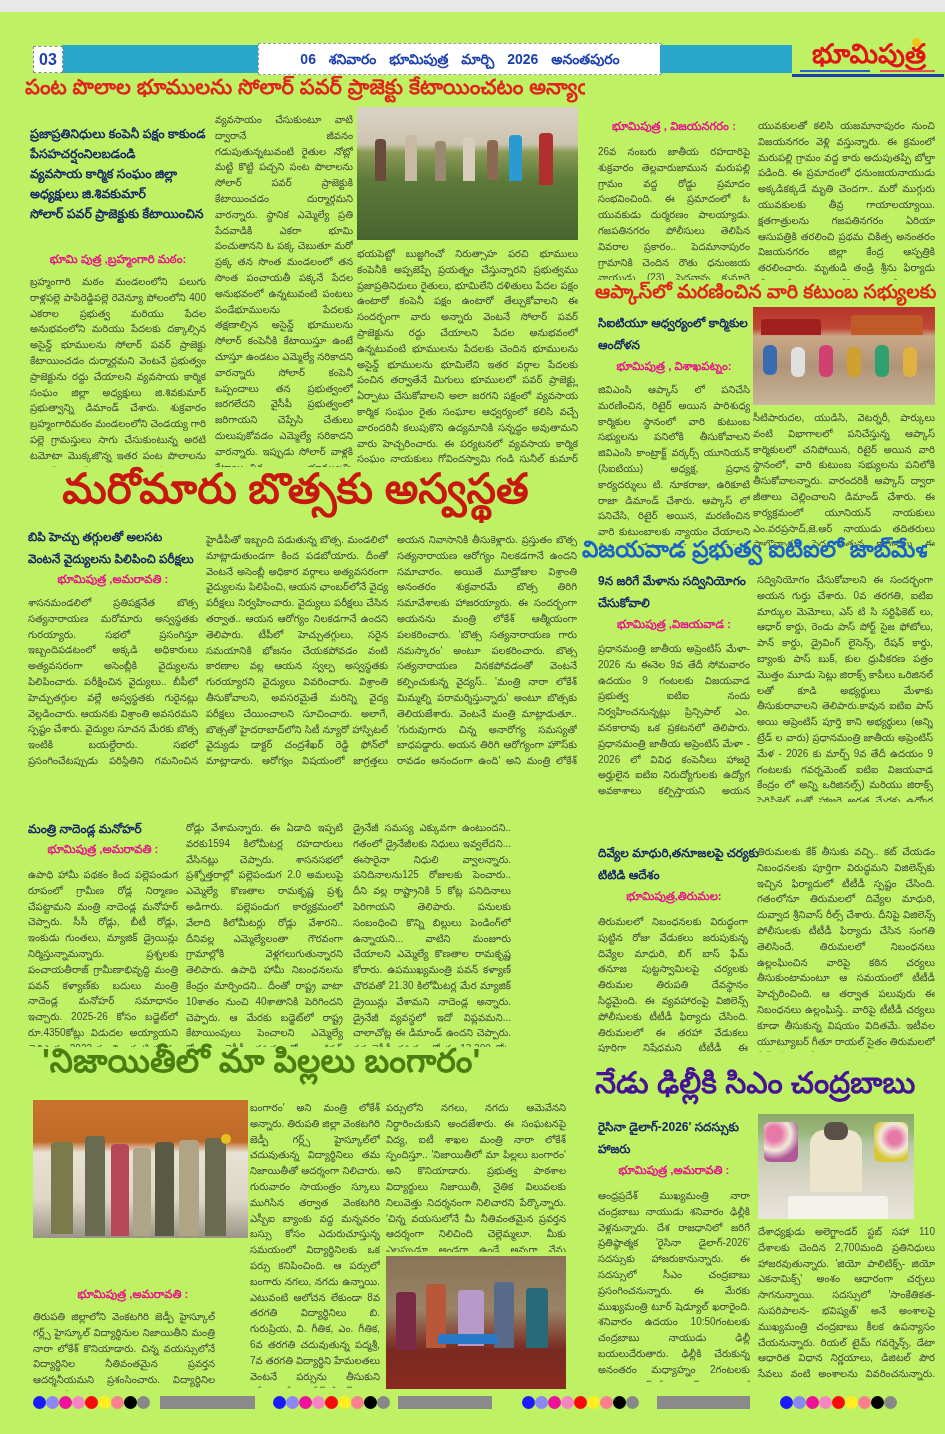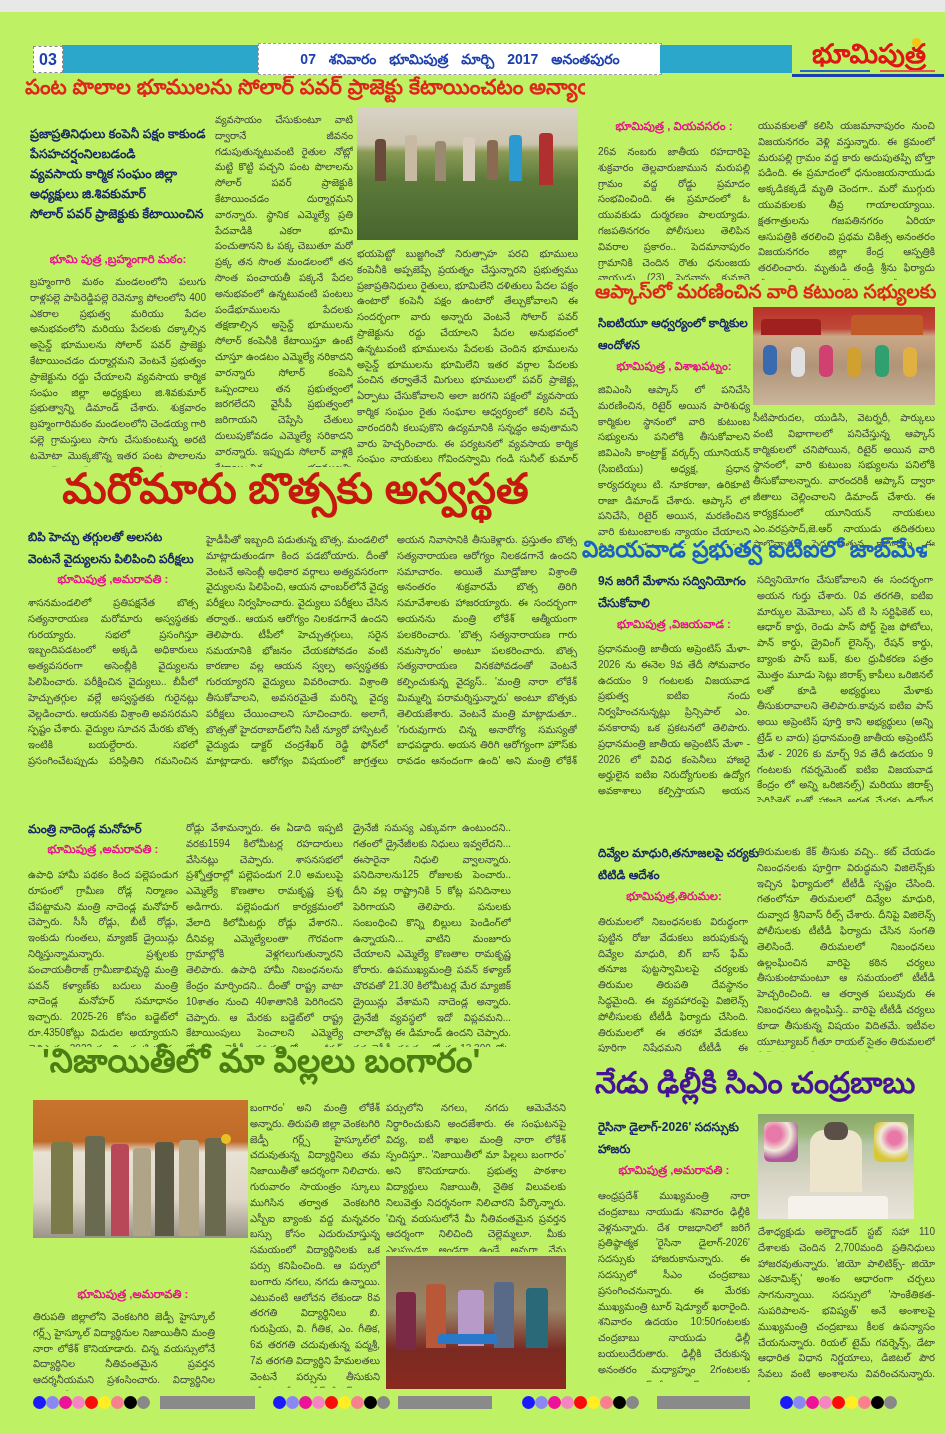--- a/index.html
+++ b/index.html
@@ -36,21 +36,21 @@
   .regdot{display:inline-block;width:13px;height:13px;border-radius:50%;margin-right:0px;}
   .regbar{background:#8a8a8a;height:13px;}
 </style>
 </head>
 <body>
 
 <div id="page">
 
   <div class="abs cyanbar" style="left:62px;top:33px;width:196px;"></div>
   <div class="abs pagebox" style="left:33px;top:34px;width:28px;height:25px;">03</div>
-  <div class="abs datebox" style="left:258px;top:31px;width:402px;height:30px;">07 శనివారం భూమిపుత్ర  మార్చి  2017  అనంతపురం</div>
+  <div class="abs datebox" style="left:258px;top:31px;width:402px;height:30px;">06 శనివారం భూమిపుత్ర  మార్చి  2026  అనంతపురం</div>
   <div class="abs cyanbar" style="left:660px;top:33px;width:132px;"></div>
   <div class="abs logo" style="left:794px;top:27px;width:150px;text-align:center;">భూమిపుత్ర</div>
   <div class="abs logo-dot" style="left:912px;top:26px;"></div>
   <div class="abs logo-strip" style="left:800px;top:58px;width:70px;background:#2a5fd0;"></div>
   <div class="abs logo-strip" style="left:880px;top:58px;width:55px;background:#e05555;"></div>
   <div class="abs logo-underline" style="left:792px;top:62px;width:152px;"></div>
 
   <div class="abs hl hl-red" style="left:25px;top:63px;width:560px;font-size:21px;">పంట పొలాల భూములను సోలార్ పవర్ ప్రాజెక్టు కేటాయించటం అన్యాయం</div>
 
   <div class="abs intro" style="left:30px;top:112px;width:176px;height:138px;">
@@ -69,21 +69,21 @@
     <div class="fig" style="left:18px;top:32px;width:11px;height:42px;background:#6a4a3a;"></div>
     <div class="fig" style="left:48px;top:28px;width:12px;height:46px;background:#c8b9a2;"></div>
     <div class="fig" style="left:78px;top:34px;width:11px;height:40px;background:#9a8a72;"></div>
     <div class="fig" style="left:106px;top:30px;width:12px;height:44px;background:#d8cdbc;"></div>
     <div class="fig" style="left:130px;top:33px;width:11px;height:40px;background:#8a6a52;"></div>
     <div class="fig" style="left:152px;top:28px;width:13px;height:46px;background:#2a9ad0;"></div>
     <div class="fig" style="left:182px;top:26px;width:14px;height:52px;background:#b03030;"></div>
   </div>
   <div class="abs body-text" style="left:357px;top:234px;width:221px;height:220px;">భయపెట్టో బుజ్జగించో నిరుత్సాహ పరచి భూములు కంపెనీకి అప్పజెప్పే ప్రయత్నం చేస్తున్నారని ప్రభుత్వము ప్రజాప్రతినిధులు రైతులు, భూమిలేని దళితులు పేదల పక్షం ఉంటారో కంపెనీ పక్షం ఉంటారో తేల్చుకోవాలని ఈ సందర్భంగా వారు అన్నారు వెంటనే సోలార్ పవర్ ప్రాజెక్టును రద్దు చేయాలని పేదల అనుభవంలో ఉన్నటువంటి భూములను పేదలకు చెందిన భూములను అసైన్డ్ భూములను భూమిలేని ఇతర వర్గాల పేదలకు పంచిన తర్వాతేనే మిగులు భూములలో పవర్ ప్రాజెక్ట్లు ఏర్పాటు చేసుకోవాలని అలా జరగని పక్షంలో వ్యవసాయ కార్మిక సంఘం రైతు సంఘాల ఆధ్వర్యంలో కలిసి వచ్చే వారందరినీ కలుపుకొని ఉద్యమానికి సన్నద్ధం అవుతామని వారు హెచ్చరించారు. ఈ పర్యటనలో వ్యవసాయ కార్మిక సంఘం నాయకులు గోవిందస్వామి గండి సునీల్ కుమార్ అజయ్ కుమార్ నరసింహా తదితరులు పాల్గొన్నారు.</div>
 
-  <div class="abs byline" style="left:598px;top:108px;width:152px;">భూమిపుత్ర , వియవసరం :</div>
+  <div class="abs byline" style="left:598px;top:108px;width:152px;">భూమిపుత్ర , విజయనగరం :</div>
   <div class="abs body-text" style="left:598px;top:132px;width:152px;height:136px;">26వ నంబరు జాతీయ రహదారిపై శుక్రవారం తెల్లవారుజామున మరుపల్లి గ్రామం వద్ద రోడ్డు ప్రమాదం సంభవించింది. ఈ ప్రమాదంలో ఓ యువకుడు దుర్మరణం పాలయ్యాడు. గజపతినగరం పోలీసులు తెలిపిన వివరాల ప్రకారం.. పెదమానాపురం గ్రామానికి చెందిన రౌతు ధనుంజయ నాయుడు (23) పెదనాన్న కుమార్తె వివాహం శుక్రవారం విజయనగరంలో జరగనుంది. ఏర్పాట్లను పరిశీలించడానికి ధనుంజయ నాయుడు మరో ముగ్గురు</div>
   <div class="abs body-text" style="left:758px;top:106px;width:177px;height:162px;">యువకులతో కలిసి యజమానాపురం నుంచి విజయనగరం వెళ్లి వస్తున్నారు. ఈ క్రమంలో మరుపల్లి గ్రామం వద్ద కారు అదుపుతప్పి బోల్తా పడింది. ఈ ప్రమాదంలో ధనుంజయనాయుడు అక్కడికక్కడే మృతి చెందగా.. మరో ముగ్గురు యువకులకు తీవ్ర గాయాలయ్యాయి. క్షతగాత్రులను గజపతినగరం ఏరియా ఆసుపత్రికి తరలించి ప్రథమ చికిత్స అనంతరం విజయనగరం జిల్లా కేంద్ర ఆస్పత్రికి తరలించారు. మృతుడి తండ్రి శ్రీను ఫిర్యాదు మేరకు కేసు నమోదు చేసి దర్యాప్తు చేస్తున్నారు.</div>
 
   <div class="abs hl hl-red" style="left:595px;top:269px;width:345px;font-size:19px;">ఆప్కాస్‌లో మరణించిన వారి కటుంబ సభ్యులకు ఉద్యోగాలు</div>
   <div class="abs subhead" style="left:598px;top:300px;width:160px;height:44px;">
     <div>సిఐటియూ ఆధ్వర్యంలో కార్మికుల</div>
     <div>ఆందోళన</div>
   </div>
   <div class="abs byline" style="left:598px;top:348px;width:152px;">భూమిపుత్ర , విశాఖపట్నం:</div>
   <div class="abs body-text" style="left:598px;top:370px;width:152px;height:163px;">జివిఎంసి ఆప్కాస్ లో పనిచేసి మరణించిన, రిటైర్ అయిన పారిశుధ్య కార్మికుల స్థానంలో వారి కుటుంబ సభ్యులను పనిలోకి తీసుకోవాలని జివిఎంసి కాంట్రాక్ట్ వర్కర్స్ యూనియన్ (సిఐటియు) అధ్యక్ష, ప్రధాన కార్యదర్శులు టి. నూకరాజు, ఉరికూటి రాజా డిమాండ్ చేశారు. ఆప్కాస్ లో పనిచేసి, రిటైర్ అయిన, మరణించిన వారి కుటుంబాలకు న్యాయం చేయాలని డిమాండ్ చేస్తూ శుక్రవారం జివిఎంసి గాంధీ విగ్రహం వద్ద యూనియన్ ఆధ్వర్యంలో నిరాహార దీక్ష కార్యక్రమాన్ని నిర్వహించారు. ఈ సందర్భంగా వారు మాట్లాడుతూ ,జివిఎంసి పారిశుధ్య విభాగం,</div>
@@ -122,21 +122,21 @@
   <div class="abs subhead" style="left:28px;top:806px;width:160px;height:22px;">మంత్రి నాదెండ్ల మనోహర్</div>
   <div class="abs byline" style="left:28px;top:831px;width:150px;">భూమిపుత్ర ,అమరావతి :</div>
   <div class="abs body-text" style="left:28px;top:855px;width:150px;height:180px;">ఉపాధి హామీ పథకం కింద పల్లెపండుగ రూపంలో గ్రామీణ రోడ్ల నిర్మాణం చేపట్టామని మంత్రి నాదెండ్ల మనోహర్ చెప్పారు. సీసీ రోడ్లు, బీటీ రోడ్లు, ఇంకుడు గుంతలు, మ్యాజిక్ డ్రైయిన్లు నిర్మిస్తున్నామన్నారు. ప్రశ్నలకు పంచాయతీరాజ్ గ్రామీణాభివృద్ధి మంత్రి పవన్ కళ్యాణ్‌కు బదులు మంత్రి నాదెండ్ల మనోహర్ సమాధానం ఇచ్చారు. 2025-26 కోసం బడ్జెట్‌లో రూ.4350కోట్లు విడుదల అయ్యాయని తెలిపారు. 2022 నుంచి ఇప్పటి వరకూ చేపట్టిన పనులకు సొమ్ము కింద రూ.1342కోట్లు చెల్లించాల్సి ఉందని మంత్రి వివరించారు. పల్లెపండుగ 1 కింద 4 వేల కిలోమీటర్ల మేర వివిధ</div>
   <div class="abs body-text" style="left:186px;top:808px;width:157px;height:227px;">రోడ్లు వేశామన్నారు. ఈ ఏడాది ఇప్పటి వరకు1594 కిలోమీటర్ల రహదారులు వేసినట్లు చెప్పారు. శాసనసభలో ప్రశ్నోత్తరాల్లో పల్లెపండుగ 2.0 అమలుపై ఎమ్మెల్యే కొణతాల రామకృష్ణ ప్రశ్న అడిగారు. పల్లెపండుగ కార్యక్రమంలో వేలాది కిలోమీటర్లు రోడ్లు వేశారని.. దీనివల్ల ఎమ్మెల్యేలంతా గౌరవంగా గ్రామాల్లోకి వెళ్లగలుగుతున్నారని తెలిపారు. ఉపాధి హామీ నిబంధనలను కేంద్రం మార్చిందని.. దీంతో రాష్ట్ర వాటా 10శాతం నుంచి 40శాతానికి పెరిగిందని చెప్పారు. ఆ మేరకు బడ్జెట్‌లో రాష్ట్ర కేటాయింపులు పెంచాలని ఎమ్మెల్యే కోరారు. వైసీపీ హాయాంలో జలజీవన్ మిషన్ పథకం సద్వినియోగం చేయలేదని. డిప్యూటీ సీఎం పవన్ కళ్యాణ్ చొరవతో కేంద్రం నిధులు మంజూరు చేసిందన్నారు. త్వరగా పనులు పూర్తి చేసి గ్రామాల్లో తాగునీటి సమస్య లేకుండా చూడాలన్నారు. గ్రామాల్లో</div>
   <div class="abs body-text" style="left:353px;top:808px;width:158px;height:227px;">డ్రైనేజీ సమస్య ఎక్కువగా ఉంటుందని.. గతంలో డ్రైనేజీలకు నిధులు ఇవ్వలేదని... ఈసారైనా నిధులి వ్వాలన్నారు. పనిదినాలను125 రోజులకు పెంచారు.. దీని వల్ల రాష్ట్రానికి 5 కోట్ల పనిదినాలు పెరిగాయని తెలిపారు. పనులకు సంబంధించి కొన్ని బిల్లులు పెండింగ్‌లో ఉన్నాయని... వాటిని మంజూరు చేయాలని ఎమ్మెల్యే కొణతాల రామకృష్ణ కోరారు. ఉపముఖ్యమంత్రి పవన్ కళ్యాణ్ చొరవతో 21.30 కిలోమీటర్ల మేర మ్యాజిక్ డ్రైయిన్లు వేశామని నాదెండ్ల అన్నారు. డ్రైనేజీ వ్యవస్థలో ఇదో విప్లవమని... చాలాచోట్ల ఈ డిమాండ్ ఉందని చెప్పారు. గత వైసీపీ హాయాంలో రూ.13,300 కోట్ల మేర జలజీవన్ మిషన్ నిధులు నిలిచిపోయాయని తెలిపారు. ఉపాధిహామీ పథకంలో నిబంధనలు మార్చారని.. దీనిపై పూర్తిస్థాయిలో మార్గదర్శకాలు రాలేదని మంత్రి నాదెండ్ల మనోహర్ పేర్కొన్నారు.</div>
 
   <div class="abs subhead" style="left:598px;top:830px;width:175px;height:46px;">
     <div>దివ్యేల మాధురి,తనూజలపై చర్యకు</div>
     <div>టిటిడి ఆదేశం</div>
   </div>
-  <div class="abs byline" style="left:598px;top:878px;width:152px;">భూమిపుత్ర,తిరుమల:</div>
+  <div class="abs byline" style="left:598px;top:878px;width:152px;font-family:Liberation Serif, serif;">భూమిపుత్ర,తిరుమల:</div>
   <div class="abs body-text" style="left:598px;top:902px;width:150px;height:138px;">తిరుమలలో నిబంధనలకు విరుద్ధంగా పుట్టిన రోజు వేడుకలు జరుపుకున్న దివ్యేల మాధురి, బిగ్ బాస్ ఫేమ్ తనూజ పుట్టస్వామిలపై చర్యలకు తిరుమల తిరుపతి దేవస్థానం సిద్ధమైంది. ఈ వ్యవహారంపై విజిలెన్స్ పోలీసులకు టీటీడీ ఫిర్యాదు చేసింది. తిరుమలలో ఈ తరహా వేడుకలు పూర్తిగా నిషేధమని టీటీడీ ఈ సందర్భంగా పేర్కొంది. ఈ పుట్టిన రోజు వేడుకలను చిత్రీకరించి.. వాటిని సోషల్ మీడియాలో పోస్ట్ చేయడంపై అభ్యంతరం తెలిపింది. టీటీడీ ఇచ్చిన ఫిర్యాదుపై విజిలెన్స్ పోలీసులు దర్యాప్తు చేపట్టారు.</div>
   <div class="abs body-text" style="left:757px;top:832px;width:178px;height:208px;">తిరుమలకు కేక్ తీసుకు వచ్చి.. కట్ చేయడం నిబంధనలకు పూర్తిగా విరుద్ధమని విజిలెన్స్‌కు ఇచ్చిన ఫిర్యాదులో టీటీడీ స్పష్టం చేసింది. గతంలోనూ తిరుమలలో దివ్యేల మాధురి, దువ్వాద శ్రీనివాస్ రీల్స్ చేశారు. దీనిపై విజిలెన్స్ పోలీసులకు టీటీడీ ఫిర్యాదు చేసిన సంగతి తెలిసిందే. తిరుమలలో నిబంధనలు ఉల్లంఘించిన వారిపై కఠిన చర్యలు తీసుకుంటామంటూ ఆ సమయంలో టీటీడీ హెచ్చరించింది. ఆ తర్వాత పలువురు ఈ నిబంధనలు ఉల్లంఘిస్తే.. వారిపై టీటీడీ చర్యలు కూడా తీసుకున్న విషయం విదితమే. ఇటీవల యూట్యూబర్ గీతూ రాయల్ సైతం తిరుమలలో రీల్స్ చేశారు. దీనిపై భక్తులు తీవ్ర ఆగ్రహం వ్యక్తం చేశారు. తాజాగా దివ్యేల మాధురి, తనూజ పుట్టస్వామి జన్మదిన వేడుకలపైనా భక్తులు మండిపడుతున్నారు.</div>
 
   <div class="abs hl hl-green" style="left:42px;top:1030px;width:480px;font-size:33px;">'నిజాయితీలో మా పిల్లలు బంగారం'</div>
 
   <div class="abs photo" style="left:33px;top:1088px;width:215px;height:138px;background:linear-gradient(180deg,#c8742e 0%,#c06a28 30%,#e8e2d4 38%,#ded6c6 72%,#9a9488 100%);">
     <div class="fig" style="left:18px;top:42px;width:22px;height:92px;background:#7a7a4a;"></div>
     <div class="fig" style="left:52px;top:36px;width:20px;height:100px;background:#6a6a50;"></div>
     <div class="fig" style="left:78px;top:44px;width:18px;height:92px;background:#b84858;"></div>
     <div class="fig" style="left:100px;top:48px;width:18px;height:88px;background:#b0a488;"></div>

